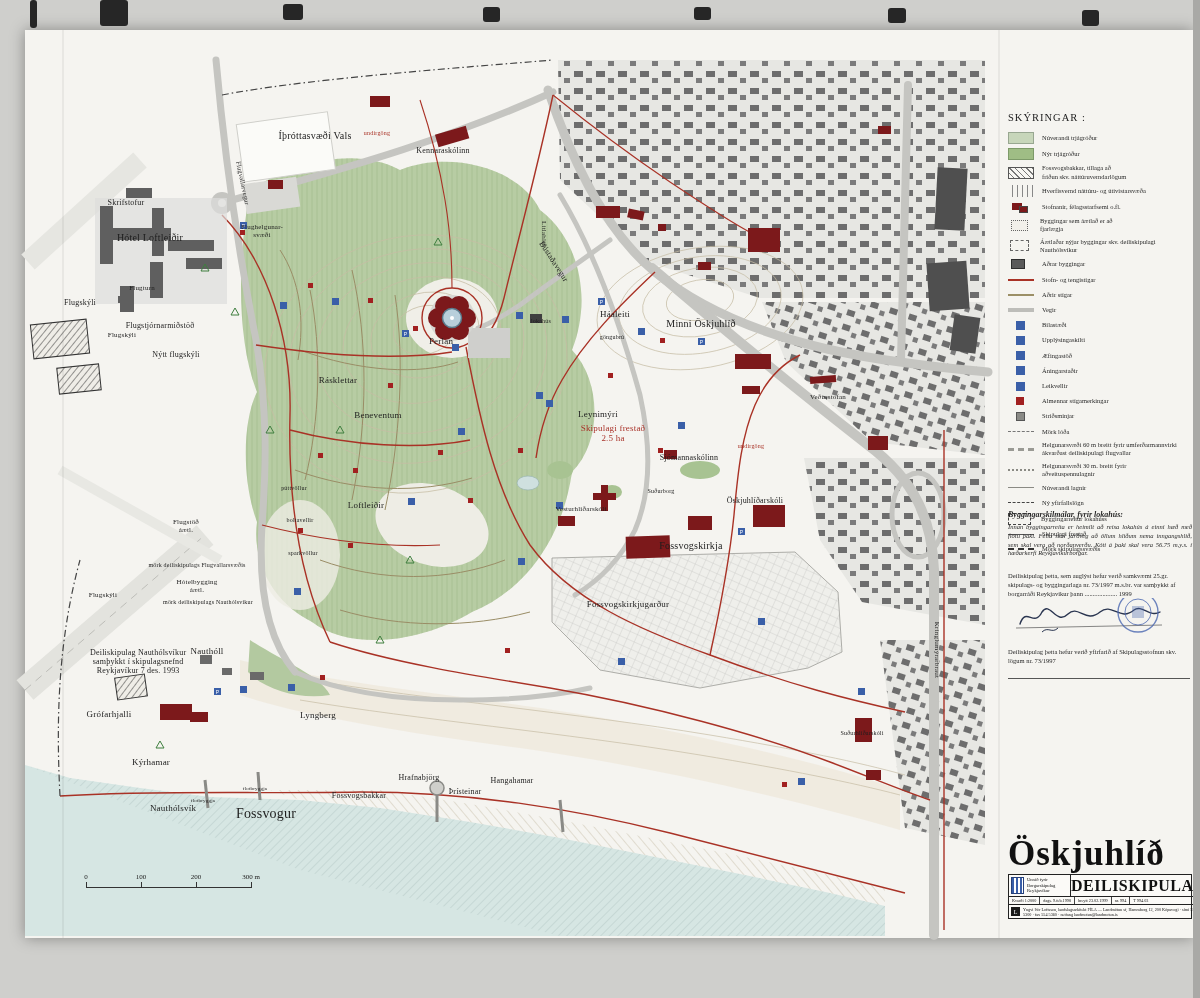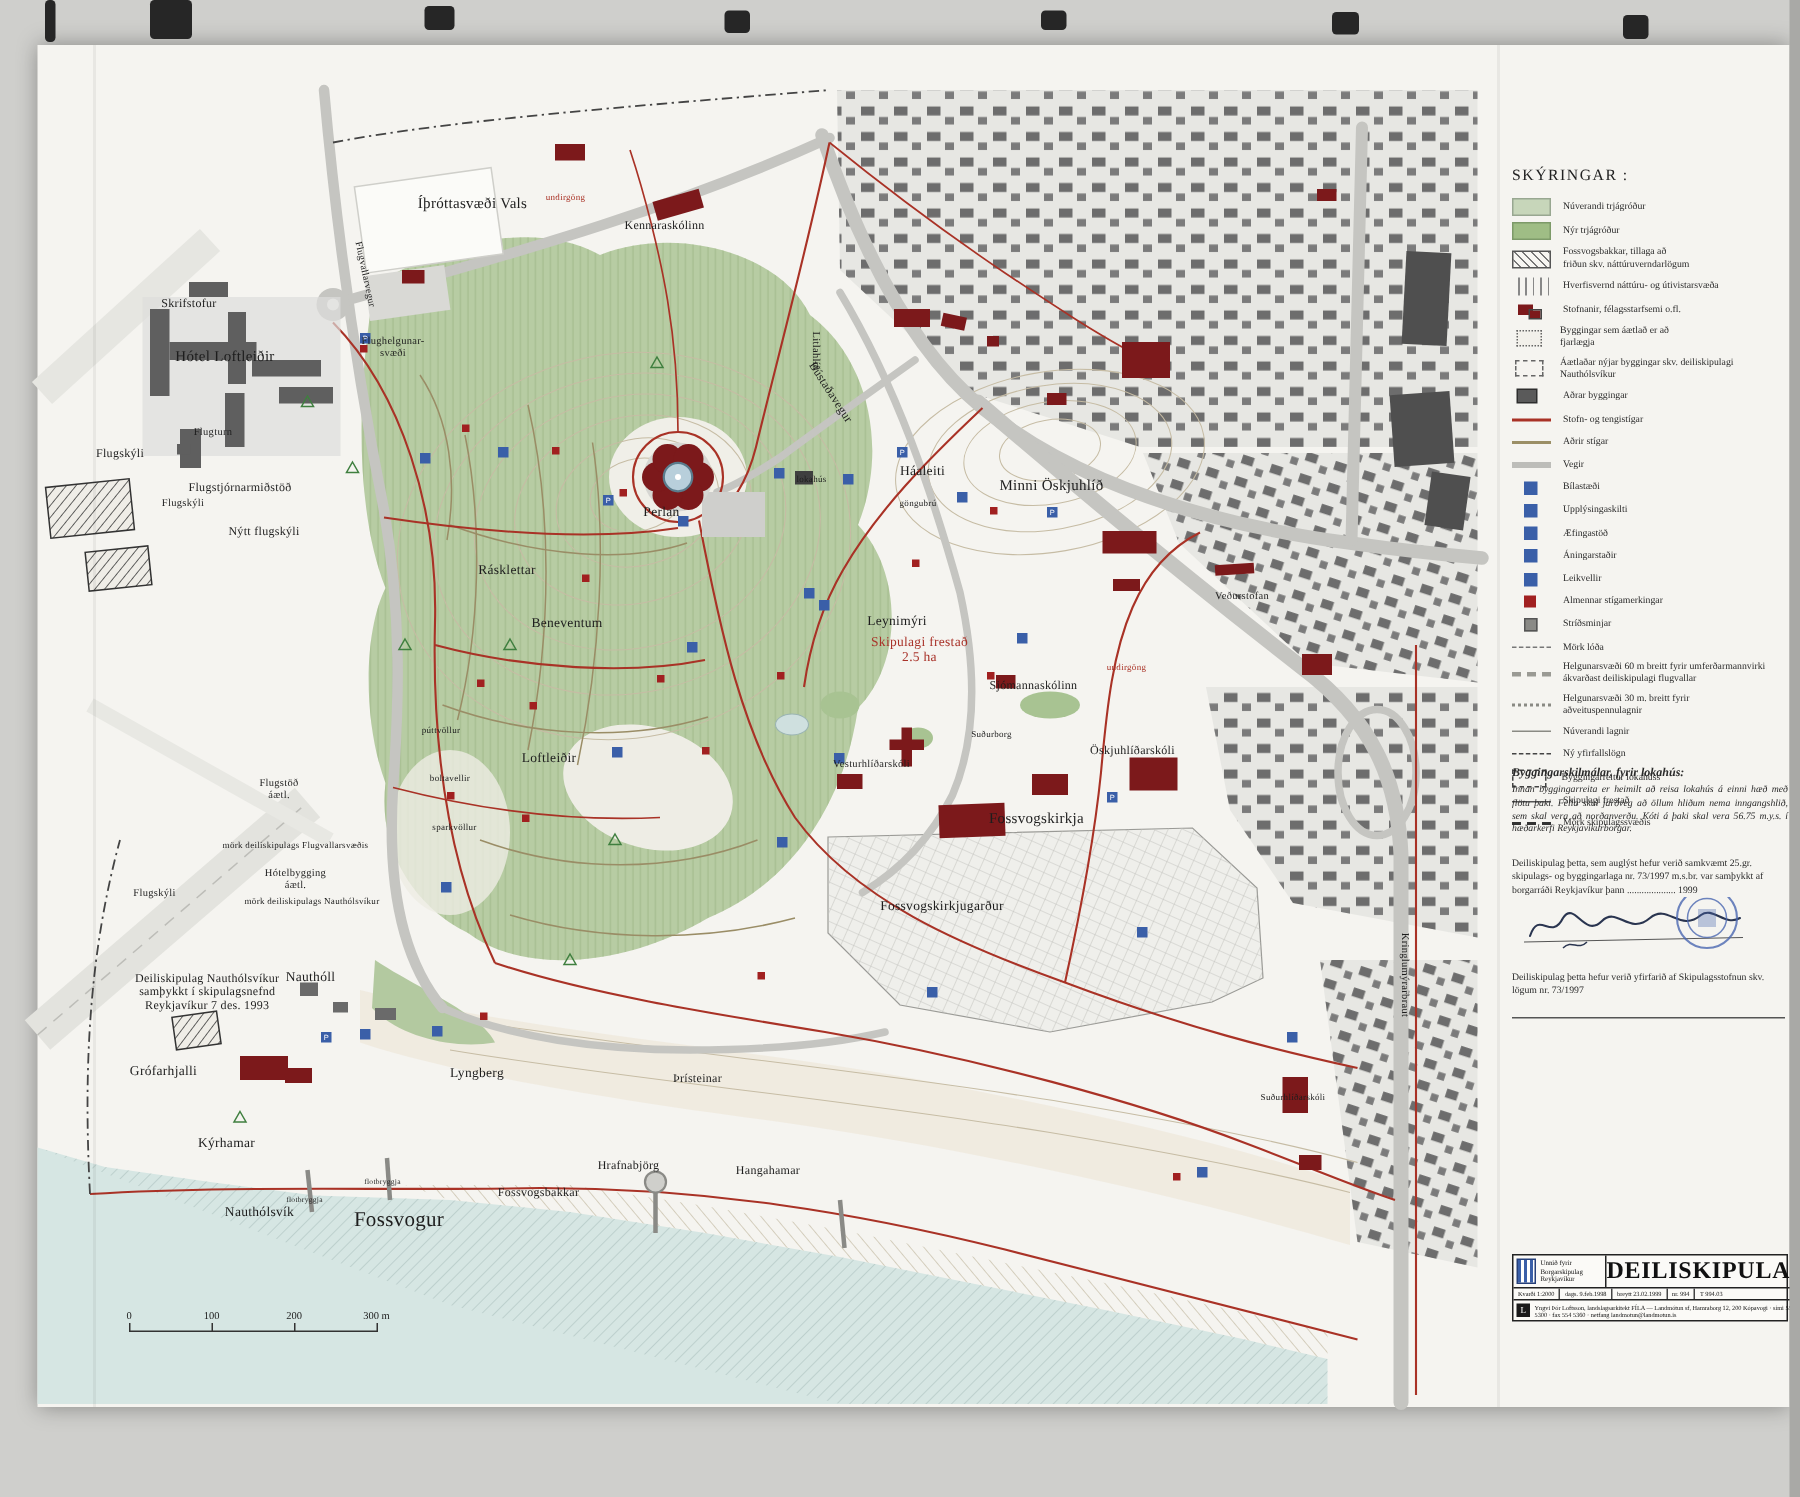--- a/index.html
+++ b/index.html
@@ -410,21 +410,21 @@
 samþykkt í skipulagsnefnd
 Reykjavíkur 7 des. 1993</span>
       <span class="map-label" style="left: 207px; top: 651px; font-size: 9px; transform: translate(-50%, -50%);">Nauthóll</span>
       <span class="map-label" style="left: 109px; top: 714px; font-size: 9px; transform: translate(-50%, -50%);">Grófarhjalli</span>
       <span class="map-label" style="left: 318px; top: 715px; font-size: 9px; transform: translate(-50%, -50%);">Lyngberg</span>
       <span class="map-label" style="left: 151px; top: 762px; font-size: 9px; transform: translate(-50%, -50%);">Kýrhamar</span>
       <span class="map-label" style="left: 173px; top: 808px; font-size: 9px; transform: translate(-50%, -50%);">Nauthólsvík</span>
       <span class="map-label" style="left: 266px; top: 814px; font-size: 14px; transform: translate(-50%, -50%);">Fossvogur</span>
       <span class="map-label" style="left: 359px; top: 768px; font-size: 8px; transform: translate(-50%, -50%); margin-top: 28px;">Fossvogsbakkar</span>
       <span class="map-label" style="left: 419px; top: 778px; font-size: 8px; transform: translate(-50%, -50%);">Hrafnabjörg</span>
-      <span class="map-label" style="left: 459px; top: 720px; font-size: 8px; transform: translate(-50%, -50%); padding-left: 12px;">Þrísteinar</span>
+      <span class="map-label" style="left: 459px; top: 792px; font-size: 8px; transform: translate(-50%, -50%); padding-left: 12px;">Þrísteinar</span>
       <span class="map-label" style="left: 512px; top: 781px; font-size: 8px; transform: translate(-50%, -50%);">Hangahamar</span>
       <span class="map-label" style="left: 862px; top: 733px; font-size: 6px; transform: translate(-50%, -50%);">Suðurhlíðarskóli</span>
       <span class="map-label" style="left: 203px; top: 801px; font-size: 5px; transform: translate(-50%, -50%);">flotbryggja</span>
       <span class="map-label" style="left: 255px; top: 789px; font-size: 5px; transform: translate(-50%, -50%);">flotbryggja</span>
       <span class="map-label" style="left: 936px; top: 650px; font-size: 7px; transform: translate(-50%, -50%) rotate(90deg);">Kringlumýrarbraut</span>
     </div>
 
   <div class="scale-bar">
     <div class="sb-line"></div>
   <div class="sb-tick" style="left: 0px;">
@@ -571,20 +571,21 @@
         <circle cx="126" cy="14" r="20" fill="none" stroke="#4a66b0" stroke-width="1.4" opacity=".8"></circle>
         <circle cx="126" cy="14" r="13" fill="none" stroke="#4a66b0" stroke-width="1" opacity=".8"></circle>
         <path d="M120 8 h12 v12 h-12 z" fill="#4a66b0" opacity=".35"></path>
       </g>
     </svg>
   </div>
   <div class="review">Deiliskipulag þetta hefur verið yfirfarið af Skipulagsstofnun skv. lögum nr. 73/1997</div>
   <div class="divider"></div>
 
   <div class="tb">
+    <div class="tb-title">Öskjuhlíð</div>
     <div class="tb-box">
       <div class="tb-left">
         <span class="crest"></span>
         <span class="tb-client" style="white-space:pre-line">Unnið fyrir
 Borgarskipulag
 Reykjavíkur</span>
       </div>
       <div class="tb-sub">DEILISKIPULAG</div>
       <div class="tb-meta">
         <span>Kvarði 1:2000</span>

